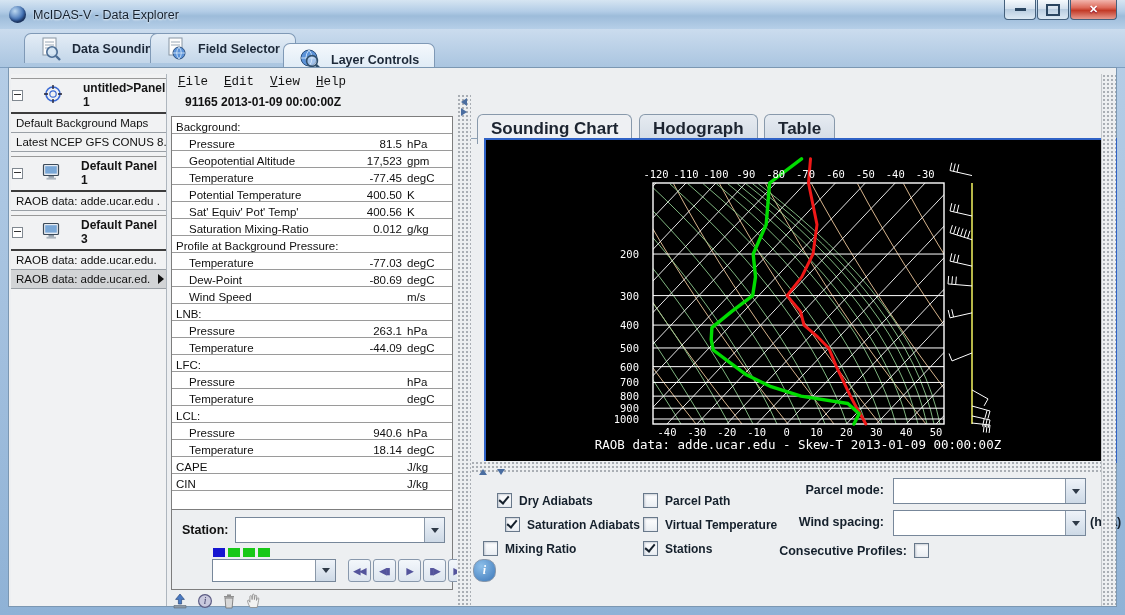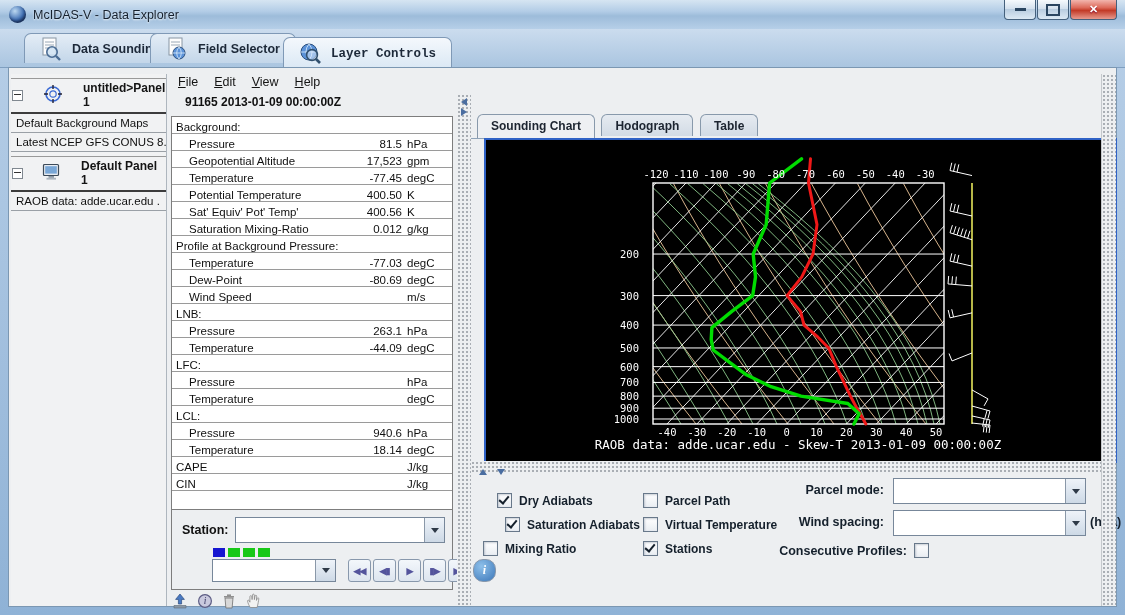--- a/index.html
+++ b/index.html
@@ -20,42 +20,42 @@
   .winbtn.close{width:45px;background:linear-gradient(#f2b5ad,#dd6a5a 40%,#c23a27 55%,#e79a8e);
     color:#fff;font-weight:bold;font-size:11px;text-shadow:0 1px 1px #802;}
   .glyph-min{width:11px;height:3px;background:#2a4560;}
   .glyph-max{width:10px;height:8px;border:2px solid #2a4560;}
   
   .tabstrip{position:absolute;left:0;top:29px;right:0;height:38px;
     background:linear-gradient(#cbdcee,#aac5e0);border-bottom:1px solid #7f9fc0;}
   .mtab{position:absolute;top:4px;height:29px;display:flex;align-items:center;gap:8px;padding:0 15px;
     border:1px solid #7f99b6;border-bottom:none;border-radius:7px 7px 0 0;
     background:linear-gradient(#e4edf6,#c3d6e9);font-weight:bold;font-size:12.5px;color:#1c2838;}
-  .mtab.active{top:8px;height:32px;background:linear-gradient(#f4f8fc,#d9e7f4);font-family:Liberation Mono, monospace;}
+  .mtab.active{top:14px;height:32px;background:linear-gradient(#f4f8fc,#d9e7f4);}
   .mtab svg{display:block;}
   
   .app{position:absolute;left:8px;top:67px;right:8px;bottom:8px;background:#edeff1;
     border:1px solid #7b97b2;}
   
   .tree{position:absolute;left:2px;top:6px;width:155px;bottom:0;background:#f1f2f3;
     border-right:1px solid #aeb6be;overflow:hidden;}
   .tree-group{margin-top:4px;}
   .tree-ghead{display:flex;align-items:center;gap:19px;padding:2px 1px 3px 1px;
     border-top:1px solid #999;border-bottom:2px solid #3c3c3c;font-weight:bold;font-size:12px;color:#141414;}
   .expander{width:9px;height:9px;flex:0 0 auto;border:1px solid #808890;background:#fff;position:relative;}
   .expander::after{content:"";position:absolute;left:1px;right:1px;top:3px;height:1px;background:#333;}
   .tree-item{position:relative;font-size:11.5px;color:#101010;padding:3px 12px 3px 5px;
     border-bottom:1px solid #9aa0a6;white-space:nowrap;overflow:hidden;}
   .tree-item.selected{background:#d2d4d6;}
   .tree-item .arrow{position:absolute;right:2px;top:4px;width:0;height:0;
     border-left:6px solid #111;border-top:5px solid transparent;border-bottom:5px solid transparent;}
   
   .middle{position:absolute;left:157px;top:0;width:291px;bottom:0;}
   .menubar{position:absolute;top:3px;left:6px;right:0;height:22px;display:flex;align-items:center;
-    font-size:12.5px;color:#141414;}
+    font-size:12.5px;color:#141414;font-family:Liberation Mono, monospace;}
   .menu-item{padding:2px 10px 2px 6px;}
   .menu-item u{text-decoration:underline;}
   .sounding-title{position:absolute;top:27px;left:19px;font-weight:bold;font-size:12px;color:#111;}
   .middle-body{position:absolute;top:48px;left:5px;right:4px;height:472px;border:1px solid #7d7d7d;
     background:#fff;}
   .param-table{position:absolute;top:0;left:0;right:0;height:392px;overflow:hidden;}
   .prow{display:flex;align-items:flex-end;height:16px;border-bottom:1px solid #9a9a9a;
     font-size:11.5px;color:#101010;}
   .prow .lbl{flex:1;padding-left:4px;white-space:nowrap;overflow:hidden;}
   .prow.indent .lbl{padding-left:17px;}
@@ -94,21 +94,21 @@
     border-top:4px solid transparent;border-bottom:4px solid transparent;}
   .vsplit .c-right{margin:2px auto;width:0;height:0;border-left:6px solid #4a6da0;
     border-top:4px solid transparent;border-bottom:4px solid transparent;}
   .vscroll{position:absolute;right:0;top:6px;width:14px;bottom:0;
     background-image:radial-gradient(#a9aeb4 1px,transparent 1.2px);background-size:4px 4px;background-color:#edeff1;border-left:1px solid #c4c8cc;}
   
   .right{position:absolute;left:462px;top:0;width:633px;bottom:0;}
   .chart-tabs{position:absolute;top:46px;left:0;right:0;height:24px;border-bottom:1px solid #8fa3b8;padding-left:6px;}
   .ctab{display:inline-block;margin-right:2px;padding:4px 13px 3px;border:1px solid #8899ab;border-bottom:none;
     border-radius:6px 6px 0 0;background:linear-gradient(#e6ebf1,#d2dbe5);
-    font-weight:bold;font-size:12px;color:#1c2430;}
+    font-weight:bold;font-size:17px;color:#1c2430;}
   .ctab.active{background:#eef0f3;padding-bottom:5px;}
   .chart-box{position:absolute;top:70px;left:13px;width:629px;height:321px;
     border:2px solid #2f62c6;background:#000;}
   .chart-box svg{display:block;}
   .hsplit{position:absolute;top:393px;left:0;right:0;height:12px;
     background-image:radial-gradient(#a9aeb4 1px,transparent 1.2px);background-size:4px 4px;background-color:#edeff1;}
   .hsplit .c-up{display:inline-block;margin:2px 2px 0 8px;width:0;height:0;
     border-bottom:6px solid #4a6da0;border-left:4px solid transparent;border-right:4px solid transparent;}
   .hsplit .c-down{display:inline-block;margin:2px 0 0 4px;width:0;height:0;
     border-top:6px solid #4a6da0;border-left:4px solid transparent;border-right:4px solid transparent;}
@@ -208,20 +208,34 @@
             <span class="expander"></span>
             <span><svg width="20" height="18" viewBox="0 0 20 18">
                 <rect x="1.5" y="1.5" width="15" height="11" rx="1" fill="#e6ebf1" stroke="#3c4a58" stroke-width="1.2"></rect>
                 <rect x="3.2" y="3.2" width="11.6" height="7.4" fill="#79a7d6"></rect>
                 <rect x="6.5" y="13" width="5.5" height="1.8" fill="#8a97a4"></rect>
                 <rect x="4.5" y="14.8" width="9.5" height="1.8" fill="#aab4bd"></rect>
               </svg></span>
             <span>Default Panel 1</span>
           </div>
           <div class="tree-item">RAOB data: adde.ucar.edu .</div>
+        </div>
+        <div class="tree-group">
+          <div class="tree-ghead">
+            <span class="expander"></span>
+            <span><svg width="20" height="18" viewBox="0 0 20 18">
+                <rect x="1.5" y="1.5" width="15" height="11" rx="1" fill="#e6ebf1" stroke="#3c4a58" stroke-width="1.2"></rect>
+                <rect x="3.2" y="3.2" width="11.6" height="7.4" fill="#79a7d6"></rect>
+                <rect x="6.5" y="13" width="5.5" height="1.8" fill="#8a97a4"></rect>
+                <rect x="4.5" y="14.8" width="9.5" height="1.8" fill="#aab4bd"></rect>
+              </svg></span>
+            <span>Default Panel 3</span>
+          </div>
+          <div class="tree-item">RAOB data: adde.ucar.edu.</div>
+          <div class="tree-item selected">RAOB data: adde.ucar.ed.<span class="arrow"></span></div>
         </div>
       </div>
 
     <div class="middle">
       <div class="menubar" id="menubar">
           <span class="menu-item"><u>F</u>ile</span>
           <span class="menu-item"><u>E</u>dit</span>
           <span class="menu-item"><u>V</u>iew</span>
           <span class="menu-item"><u>H</u>elp</span>
         </div>

